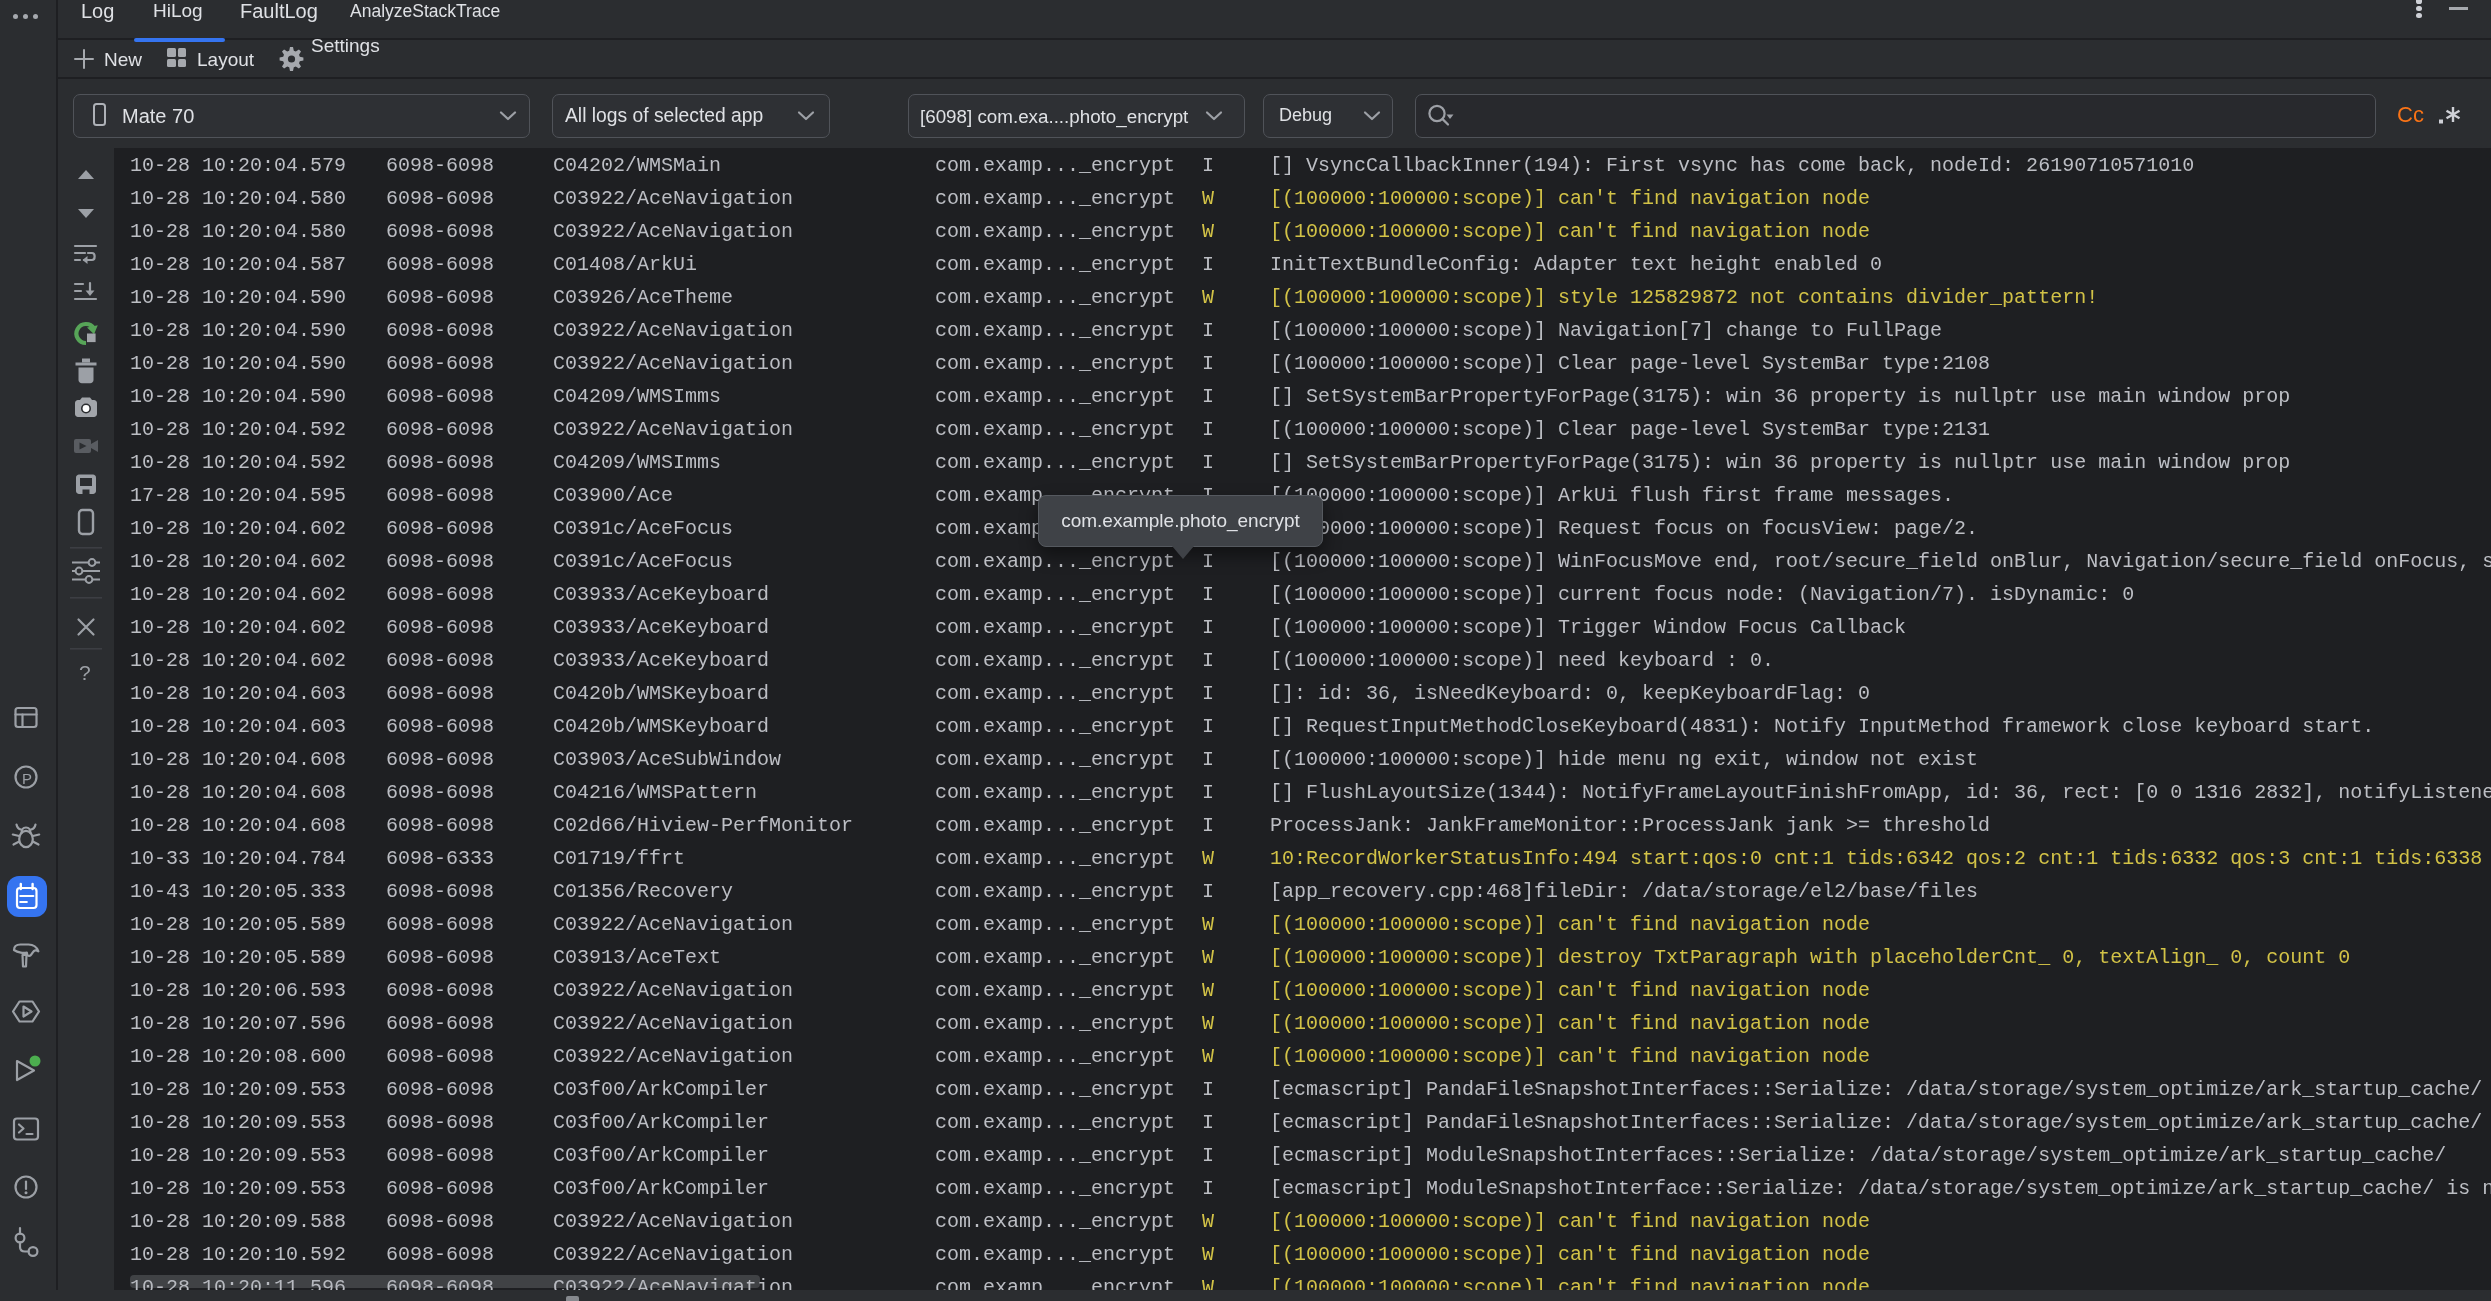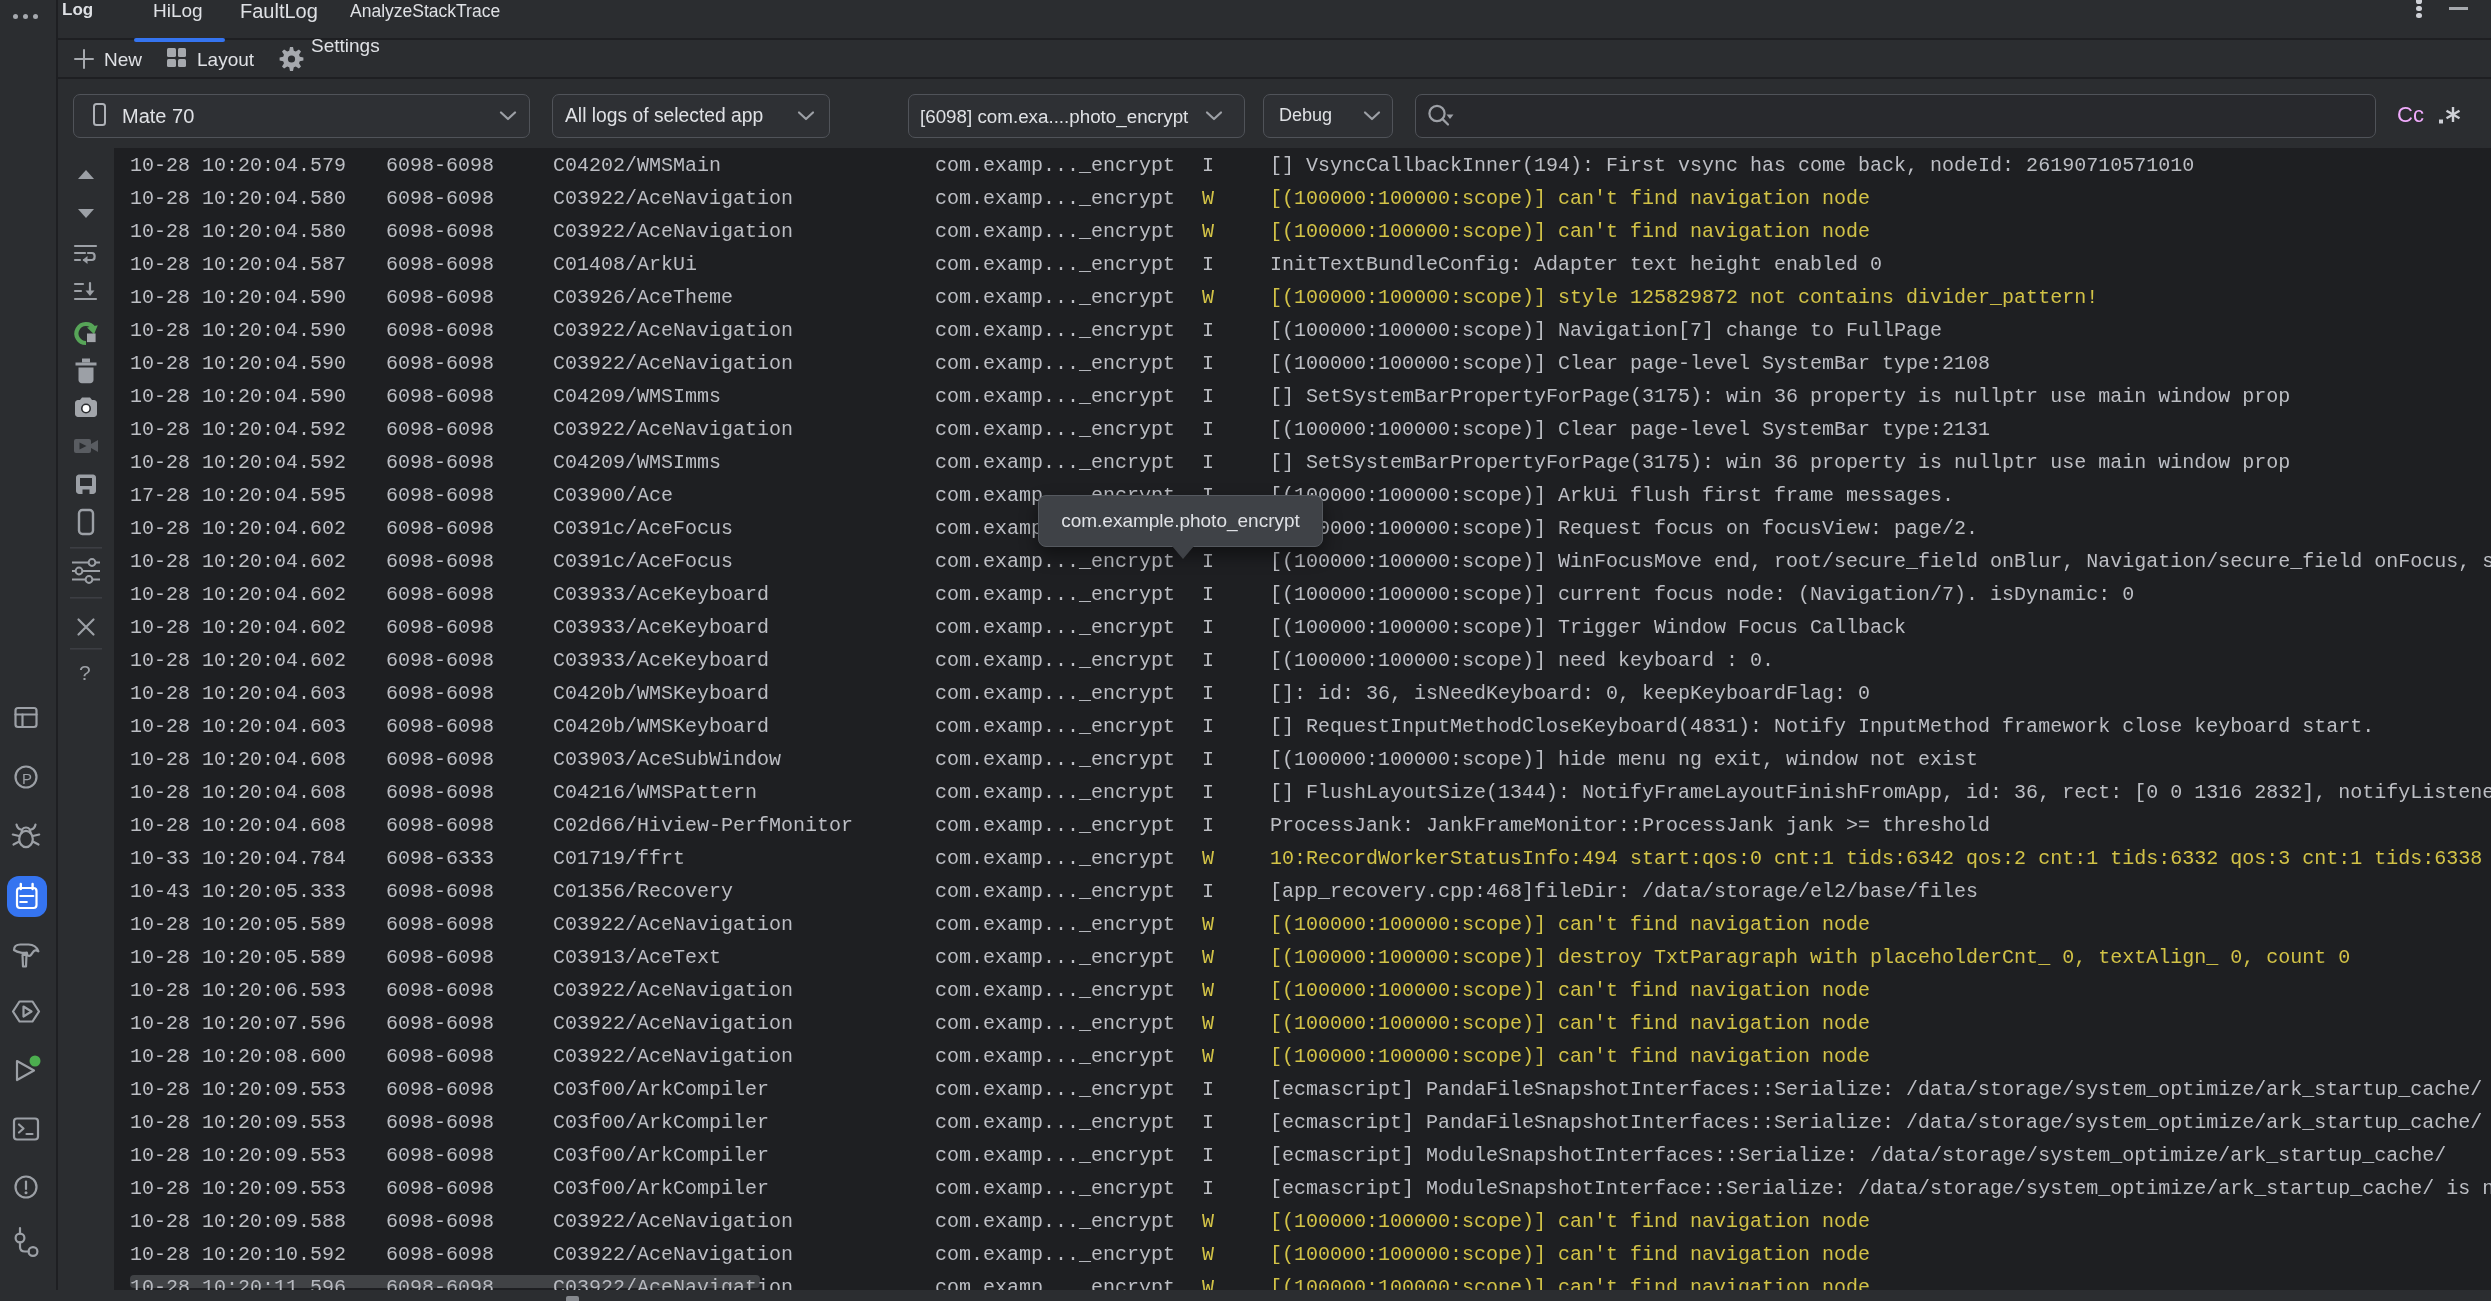--- a/index.html
+++ b/index.html
@@ -14,21 +14,21 @@
 <div class="abs" style="left:0;top:0;width:56px;height:1301px;background:#2b2d30"></div>
 <div class="abs" style="left:58px;top:148px;width:56px;height:1142px;background:#2b2d30"></div>
 <div class="abs" style="left:56px;top:0;width:2px;height:1301px;background:#1e1f22"></div>
 <div class="abs" style="left:58px;top:38px;width:2433px;height:2px;background:#1e1f22"></div>
 <div class="abs" style="left:58px;top:77px;width:2433px;height:2px;background:#1e1f22"></div>
 <div class="abs" style="left:0;top:1290px;width:2491px;height:11px;background:#2b2d30;z-index:9"></div>
 <div class="abs" style="left:566px;top:1296px;width:13px;height:5px;background:#86898e;border-radius:2px 2px 0 0;z-index:10"></div>
 <div class="abs" style="left:13px;top:14px;width:5px;height:5px;border-radius:50%;background:#a6a9ae"></div>
 <div class="abs" style="left:23px;top:14px;width:5px;height:5px;border-radius:50%;background:#a6a9ae"></div>
 <div class="abs" style="left:33px;top:14px;width:5px;height:5px;border-radius:50%;background:#a6a9ae"></div>
-<div class="abs ui" style="left:62px;top:0px;font-size:17px;font-weight:bold">Log</div>
+<div class="abs ui" style="left:81px;top:0px;font-size:20px;font-weight:normal">Log</div>
 <div class="abs ui" style="left:153px;top:0px;font-size:19px">HiLog</div>
 <div class="abs ui" style="left:240px;top:0px;font-size:20px">FaultLog</div>
 <div class="abs ui" style="left:350px;top:0.5px;font-size:17.5px">AnalyzeStackTrace</div>
 <div class="abs" style="left:134px;top:37.5px;width:91px;height:4.5px;background:#3574f0;border-radius:3px"></div>
 <div class="abs" style="left:2416.4px;top:-1.6px;width:5.2px;height:5.2px;border-radius:50%;background:#ced0d6"></div>
 <div class="abs" style="left:2416.4px;top:5.9px;width:5.2px;height:5.2px;border-radius:50%;background:#ced0d6"></div>
 <div class="abs" style="left:2416.4px;top:13.3px;width:5.2px;height:5.2px;border-radius:50%;background:#ced0d6"></div>
 <div class="abs" style="left:2449px;top:7px;width:19px;height:2.6px;background:#a6a9ae"></div>
 <div class="abs" style="left:74px;top:57.7px;width:20px;height:2.6px;background:#a6a9ae;border-radius:1px"></div>
 <div class="abs" style="left:82.7px;top:49px;width:2.6px;height:20px;background:#a6a9ae;border-radius:1px"></div>
@@ -63,21 +63,21 @@
     <path d="M1,1.5 L8,8 L15,1.5" stroke="#9da0a6" stroke-width="2.2" fill="none" stroke-linecap="round" stroke-linejoin="round"></path>
   </svg>
 <svg class="abs" style="left:1364px;top:111px" width="16" height="10">
     <path d="M1,1.5 L8,8 L15,1.5" stroke="#9da0a6" stroke-width="2.2" fill="none" stroke-linecap="round" stroke-linejoin="round"></path>
   </svg>
 <svg class="abs" style="left:1427px;top:103px" width="30" height="26">
 <circle cx="10" cy="10.5" r="7.6" stroke="#9da0a6" stroke-width="2.2" fill="none"></circle>
 <line x1="15.6" y1="16.1" x2="21" y2="21.5" stroke="#9da0a6" stroke-width="2.2" stroke-linecap="round"></line>
 <path d="M19.5,11.5 L26.5,11.5 L23,16 Z" fill="#9da0a6"></path>
   </svg>
-<div class="abs" style="left:2397px;top:102px;font-size:22px;color:#f0abfc">Cc</div>
+<div class="abs" style="left:2397px;top:102px;font-size:22px;color:#f97316">Cc</div>
 <svg class="abs" style="left:2436px;top:103px" width="28" height="24">
 <line x1="17" y1="4" x2="17" y2="19" stroke="#ced0d6" stroke-width="2.4"></line>
 <line x1="10.5" y1="7.75" x2="23.5" y2="15.25" stroke="#ced0d6" stroke-width="2.4"></line>
 <line x1="23.5" y1="7.75" x2="10.5" y2="15.25" stroke="#ced0d6" stroke-width="2.4"></line>
 <rect x="3" y="16.5" width="4" height="4" fill="#ced0d6"></rect>
   </svg>
 <svg class="abs" style="left:0;top:0" width="120" height="700">
     <path d="M86,170 L94,179 L78,179 Z" fill="#9ca0a6"></path>
     <path d="M86,218 L94,209 L78,209 Z" fill="#9ca0a6"></path>
     <path d="M75,246 L96,246" stroke="#9ca0a6" stroke-width="2.2" fill="none" stroke-linecap="round" stroke-linejoin="round"></path>

